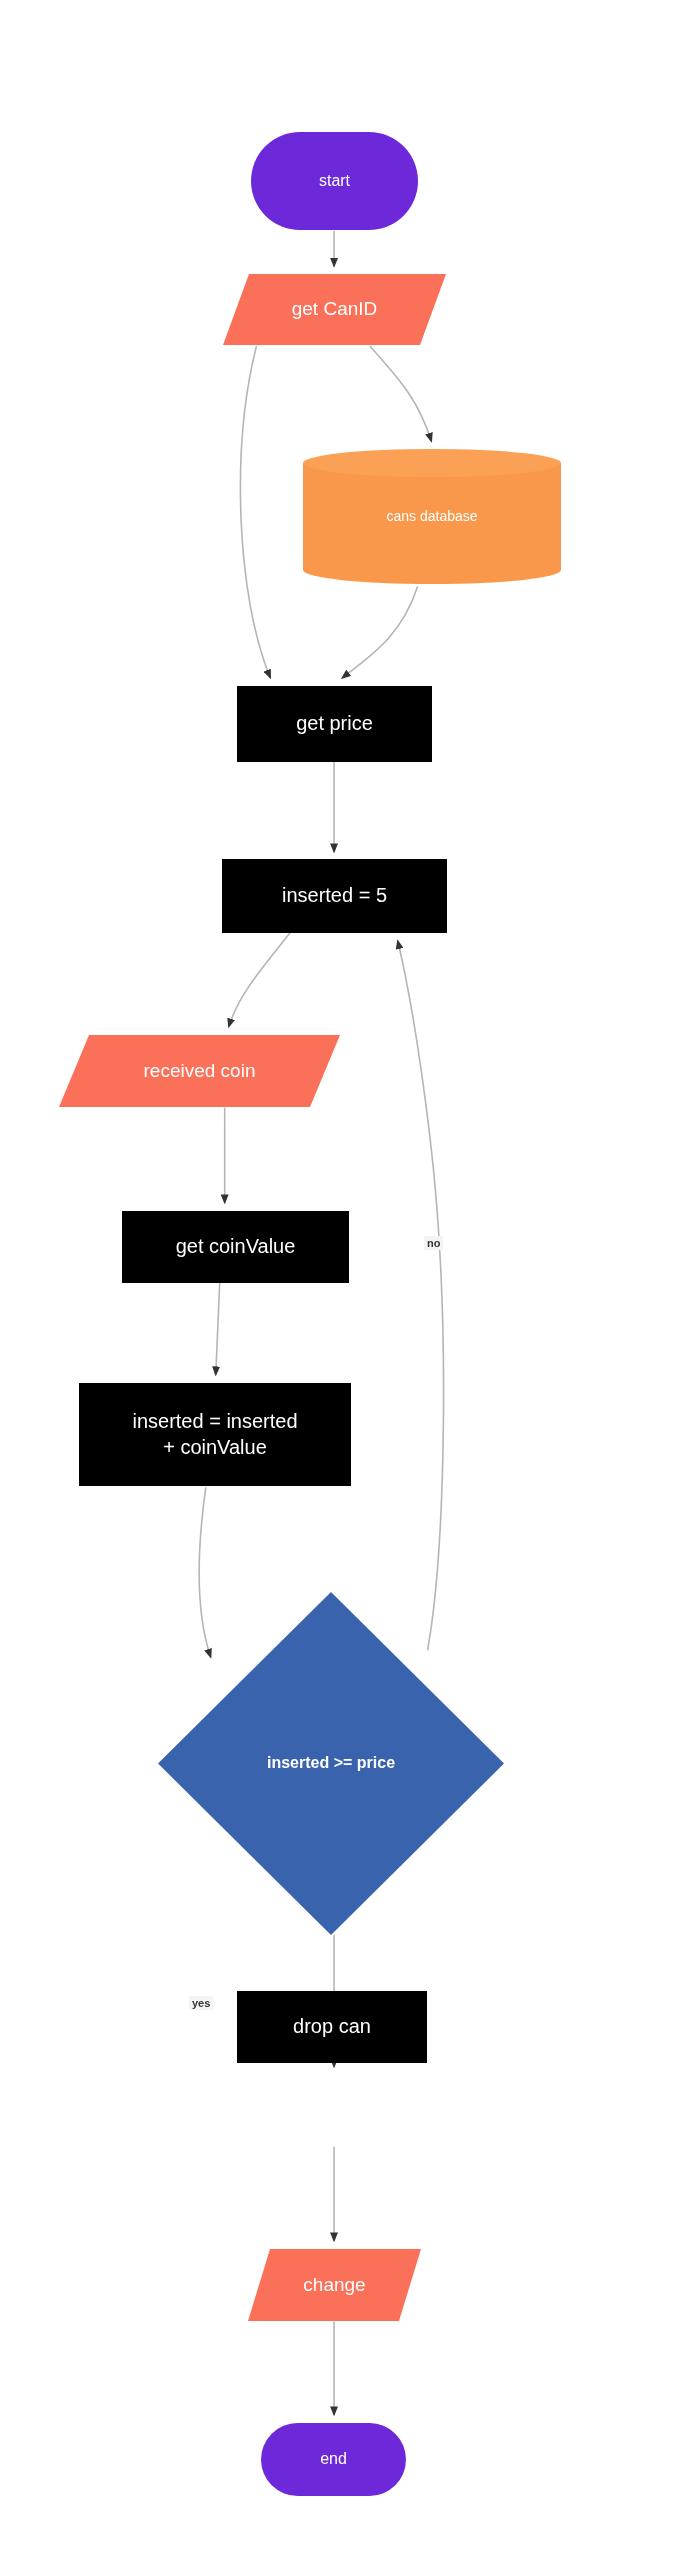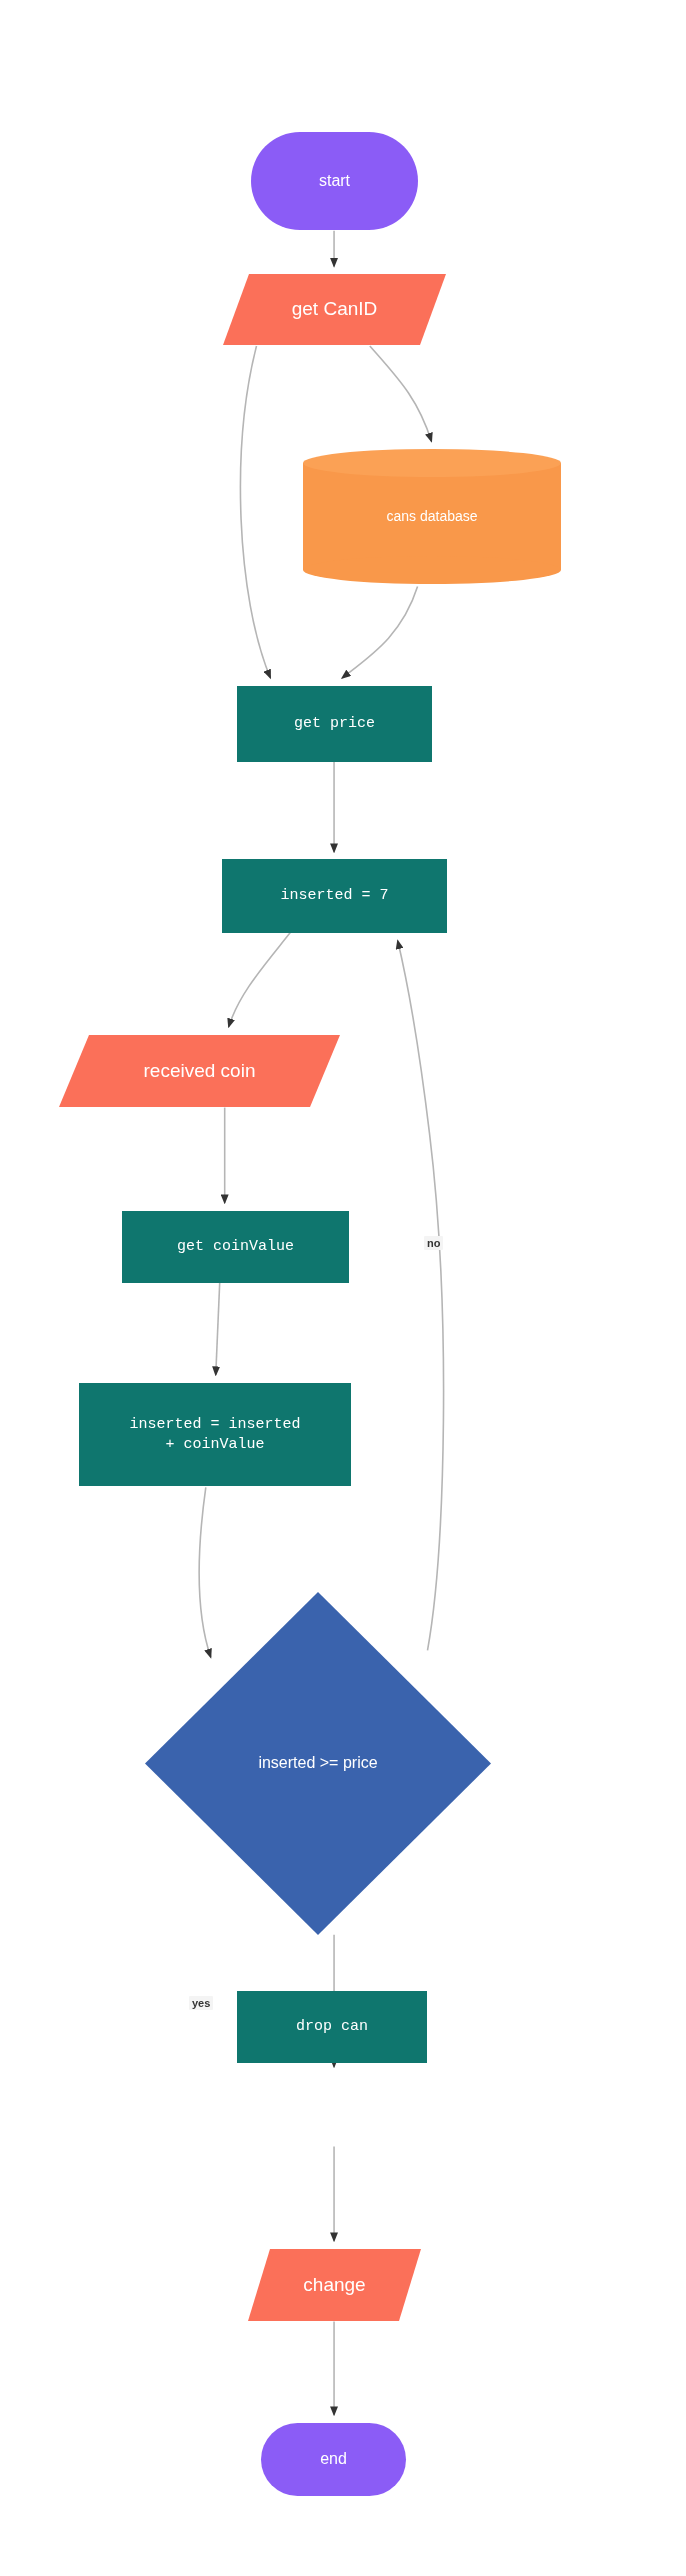--- a/index.html
+++ b/index.html
@@ -30,28 +30,27 @@
     text-align:center;
     color:#ffffff;
     line-height:1.28;
     user-select:none;
   }
   .node .lbl{ position:relative; z-index:2; padding:0 6px; }
 
   
   .n-terminator{
     border-radius:993px;
-    background:#8b5cf6;
+    background:#6d28d9;
     font-size:16px;
   }
   
   .n-process{
-    background:#0f766e;
-    font-size:15px;
-    font-family:Liberation Mono, monospace;
+    background:#000000;
+    font-size:20px;
   }
   
   .n-io{
     background:transparent;
     font-size:19px;
   }
   .n-io .shape{
     position:absolute;
     left:0; top:0; right:0; bottom:0;
     background:#fb7059;
@@ -171,38 +170,38 @@
     <span class="cyl-bottom"></span>
     <span class="cyl-top"></span>
     <span class="lbl">cans database</span>
   </div>
 
   <div class="node n-process" style="left:237px;top:686px;width:195px;height:76px;">
     <span class="lbl">get price</span>
   </div>
 
   <div class="node n-process" style="left:222px;top:859px;width:225px;height:74px;">
-    <span class="lbl">inserted = 7</span>
+    <span class="lbl">inserted = 5</span>
   </div>
 
   <div class="node n-io" style="left:59px;top:1035px;width:281px;height:72px;--sk:30px;">
     <span class="shape"></span>
     <span class="lbl">received coin</span>
   </div>
 
   <div class="node n-process" style="left:111px;top:1211px;width:227px;height:72px;margin-left:11px;">
     <span class="lbl">get coinValue</span>
   </div>
 
   <div class="node n-process" style="left:79px;top:1383px;width:272px;height:103px;">
     <span class="lbl" style="white-space:pre-line;">inserted = inserted
 + coinValue</span>
   </div>
 
-  <div class="node n-decision" style="left:145px;top:1592px;width:346px;height:343px;">
+  <div class="node n-decision" style="left:158px;top:1592px;width:346px;height:343px;font-weight:bold;">
     <span class="shape"></span>
     <span class="lbl">inserted &gt;= price</span>
   </div>
 
   <div class="node n-process" style="left:237px;top:1991px;width:190px;height:72px;">
     <span class="lbl">drop can</span>
   </div>
 
   <div class="node n-io" style="left:248px;top:2249px;width:173px;height:72px;--sk:22px;">
     <span class="shape"></span>

